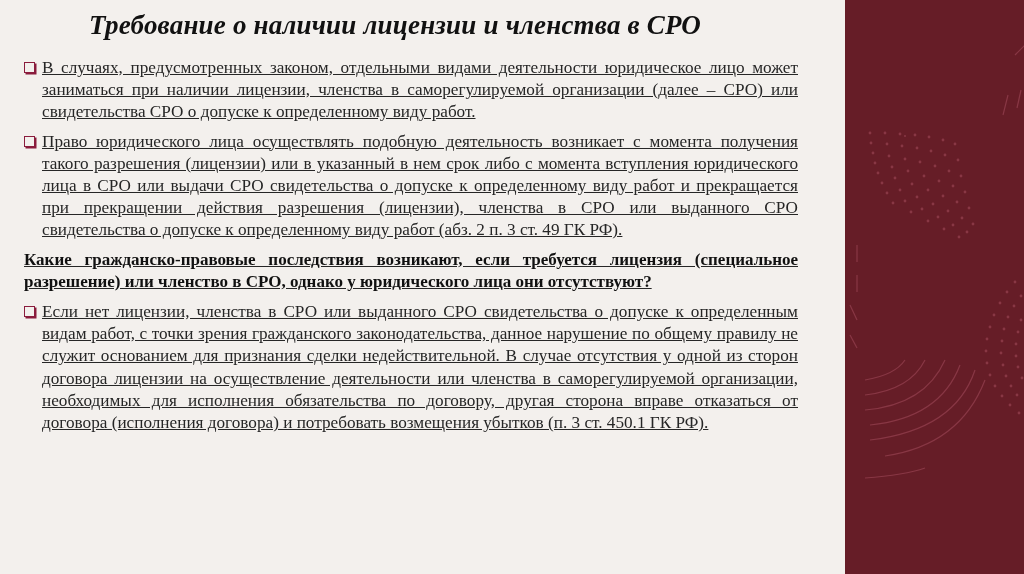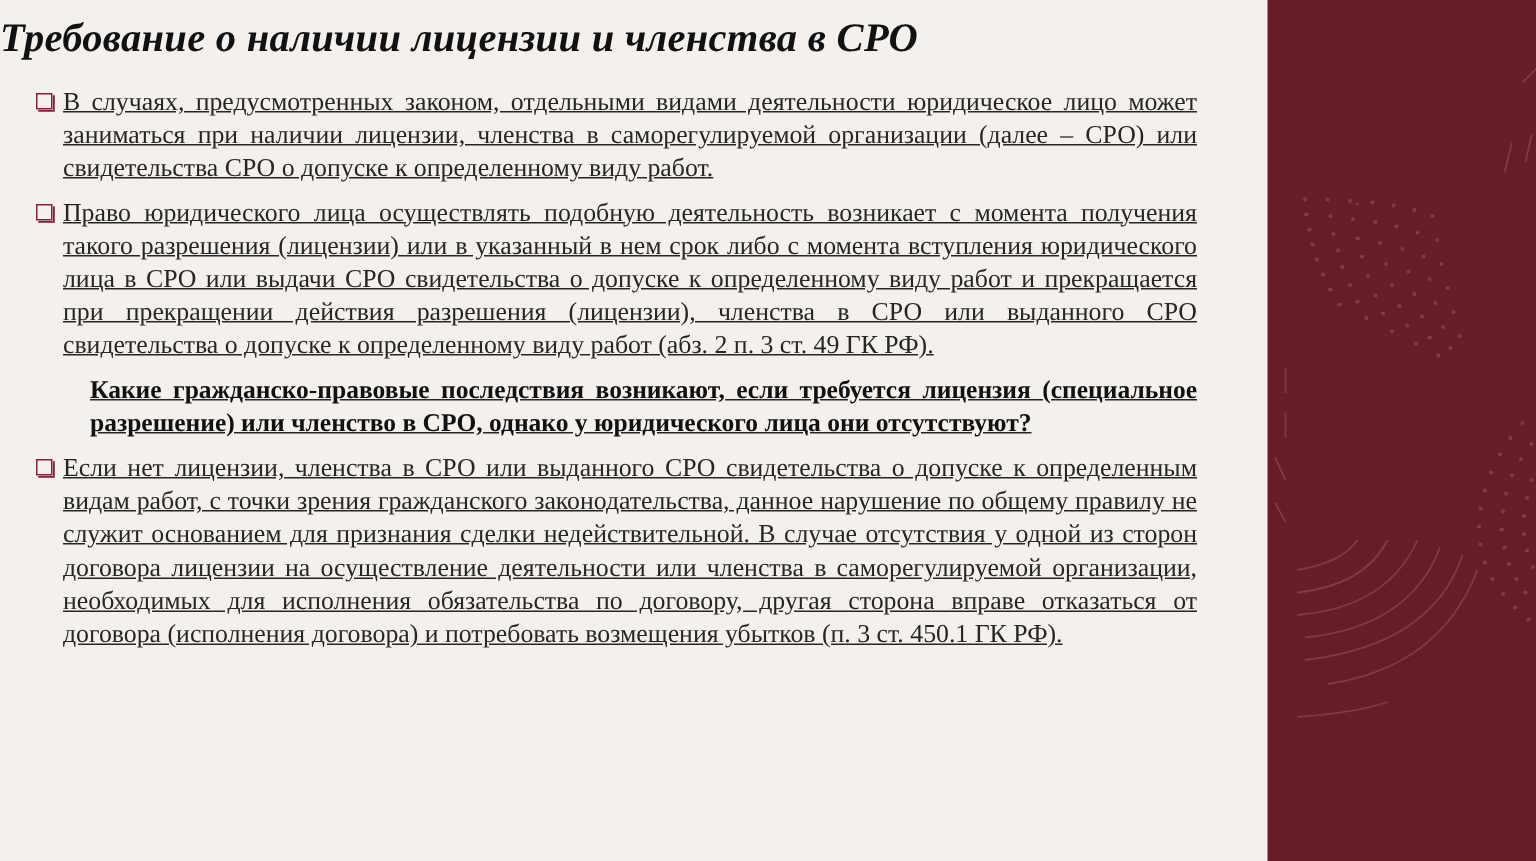--- a/index.html
+++ b/index.html
@@ -22,21 +22,21 @@
       top: 0;
       width: 845px;
       height: 574px;
       background: #f3f0ed;
     }
     .title {
       position: absolute;
       left: 0;
       width: 701px;
       top: 10px;
-      text-align: left;
+      text-align: right;
       font-family: "Liberation Serif", serif;
       font-style: italic;
       font-weight: bold;
       font-size: 27px;
       color: #111;
       letter-spacing: 0.2px;
     }
     .body-text {
       position: absolute;
       left: 24px;
@@ -66,21 +66,20 @@
       background: transparent;
     }
     .question {
       font-weight: bold;
       font-family: "Liberation Serif", serif;
       color: #111;
       text-align: justify;
       margin-bottom: 8px;
       font-size: 17px;
       line-height: 22.2px;
-      margin-left: 36px;
     }
     .side-panel {
       position: absolute;
       left: 845px;
       top: 0;
       width: 179px;
       height: 574px;
       background: #661d27;
       overflow: hidden;
     }

